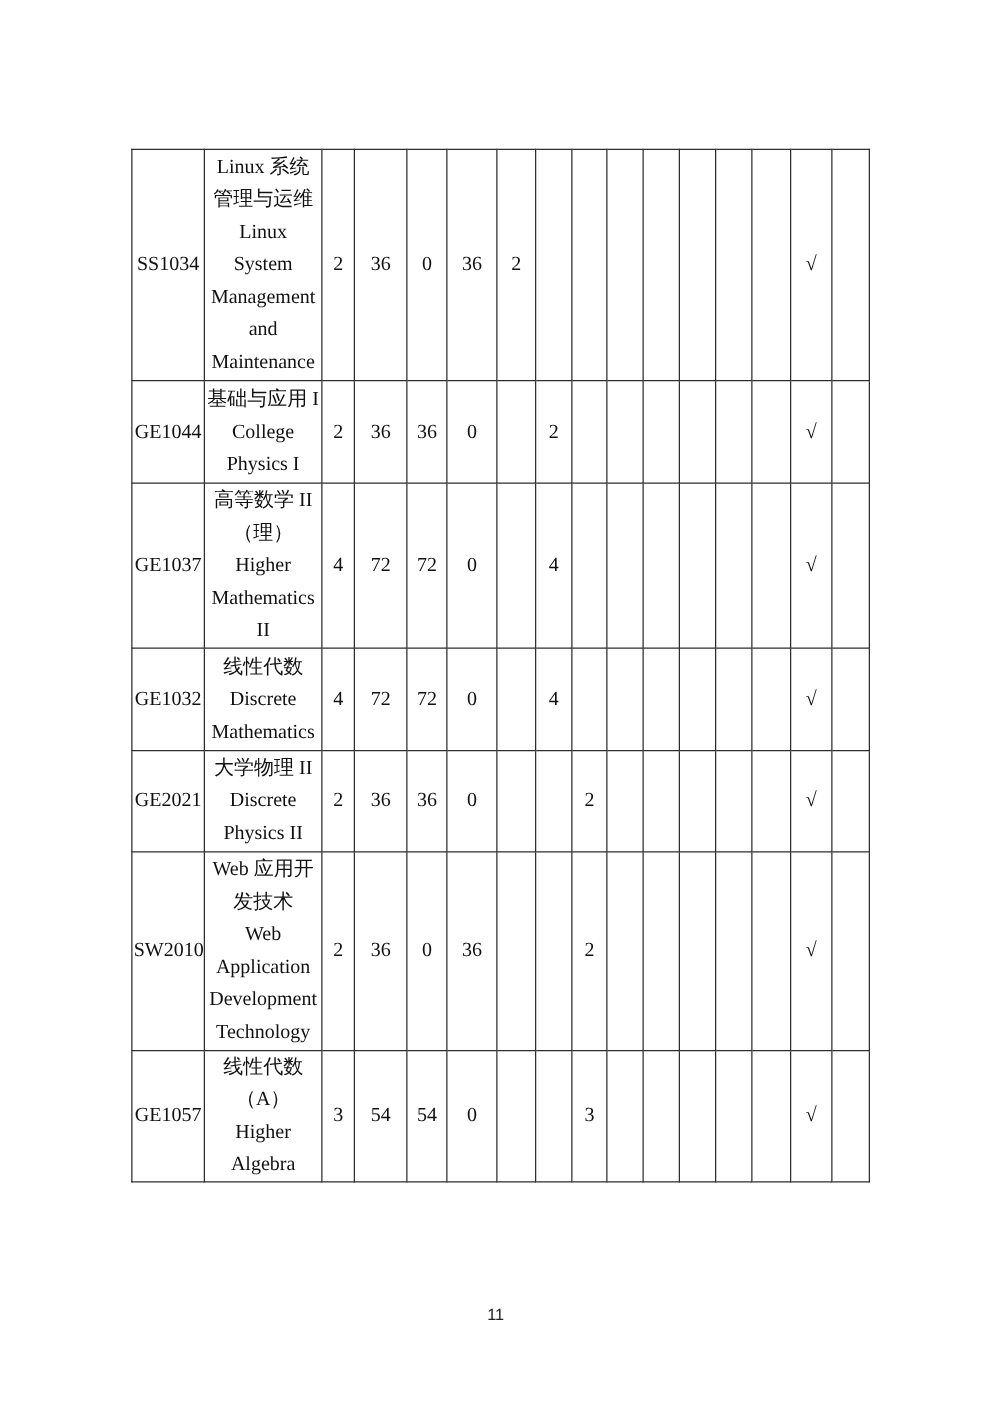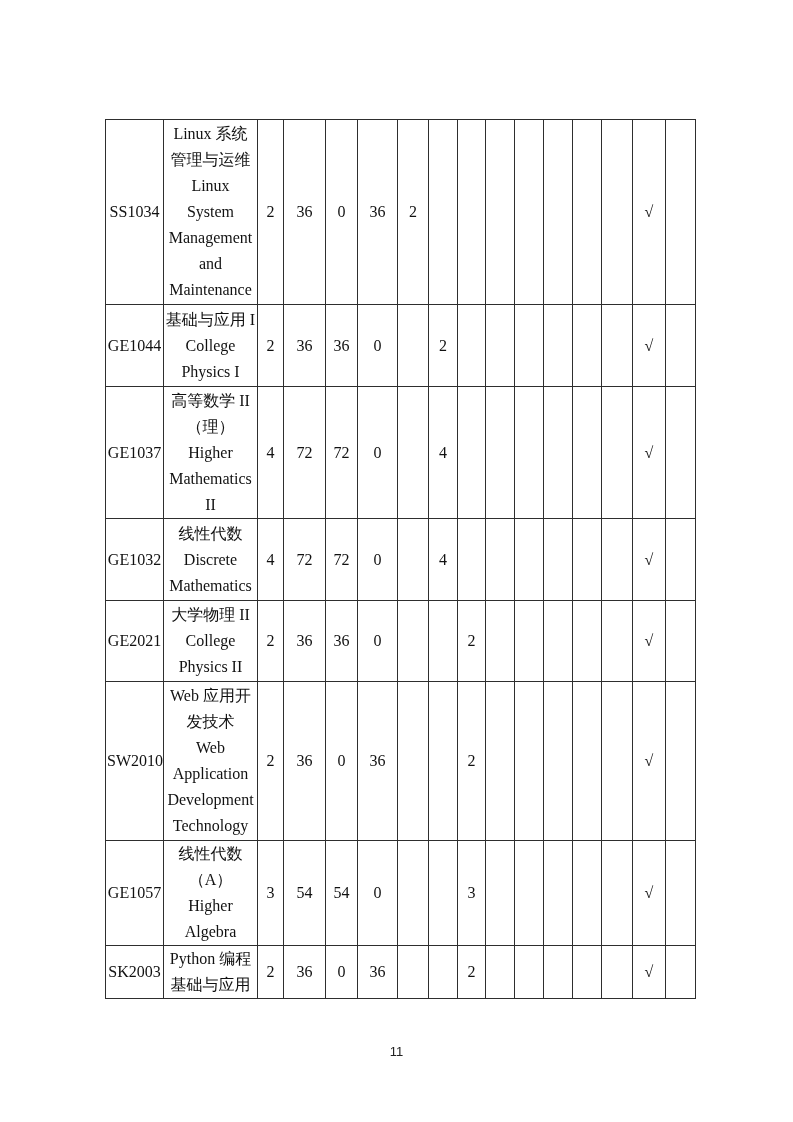--- a/index.html
+++ b/index.html
@@ -162,21 +162,21 @@
     <td class="col-sem"></td>
     <td class="col-sem"></td>
     <td class="col-sem"></td>
     <td class="col-check">√</td>
     <td class="col-extra"></td>
   </tr>
 
   <tr>
     <td class="col-code">GE2021</td>
     <td class="col-name">大学物理 II
-College
+Discrete
 Physics II</td>
     <td class="col-credits">2</td>
     <td class="col-total">36</td>
     <td class="col-lecture">36</td>
     <td class="col-practice">0</td>
     <td class="col-sem"></td>
     <td class="col-sem"></td>
     <td class="col-sem">2</td>
     <td class="col-sem"></td>
     <td class="col-sem"></td>
@@ -226,35 +226,16 @@
     <td class="col-sem">3</td>
     <td class="col-sem"></td>
     <td class="col-sem"></td>
     <td class="col-sem"></td>
     <td class="col-sem"></td>
     <td class="col-sem"></td>
     <td class="col-check">√</td>
     <td class="col-extra"></td>
   </tr>
 
-  <tr>
-    <td class="col-code">SK2003</td>
-    <td class="col-name">Python 编程
-基础与应用</td>
-    <td class="col-credits">2</td>
-    <td class="col-total">36</td>
-    <td class="col-lecture">0</td>
-    <td class="col-practice">36</td>
-    <td class="col-sem"></td>
-    <td class="col-sem"></td>
-    <td class="col-sem">2</td>
-    <td class="col-sem"></td>
-    <td class="col-sem"></td>
-    <td class="col-sem"></td>
-    <td class="col-sem"></td>
-    <td class="col-sem"></td>
-    <td class="col-check">√</td>
-    <td class="col-extra"></td>
-  </tr>
 </tbody>
 </table>
 
 <div class="page-number">11</div>
 
 </body></html>

